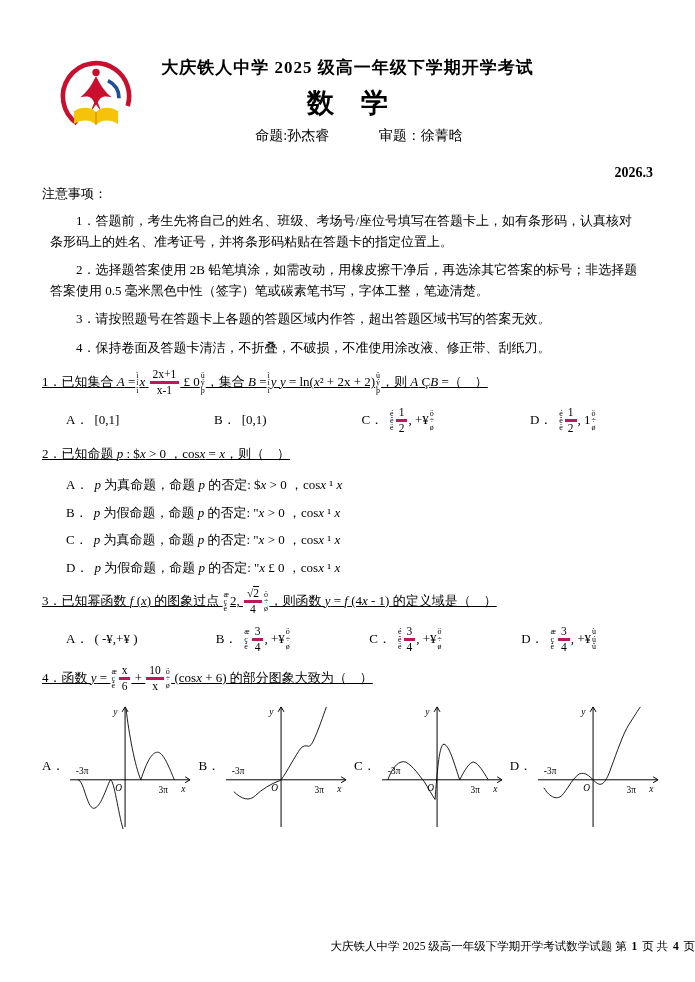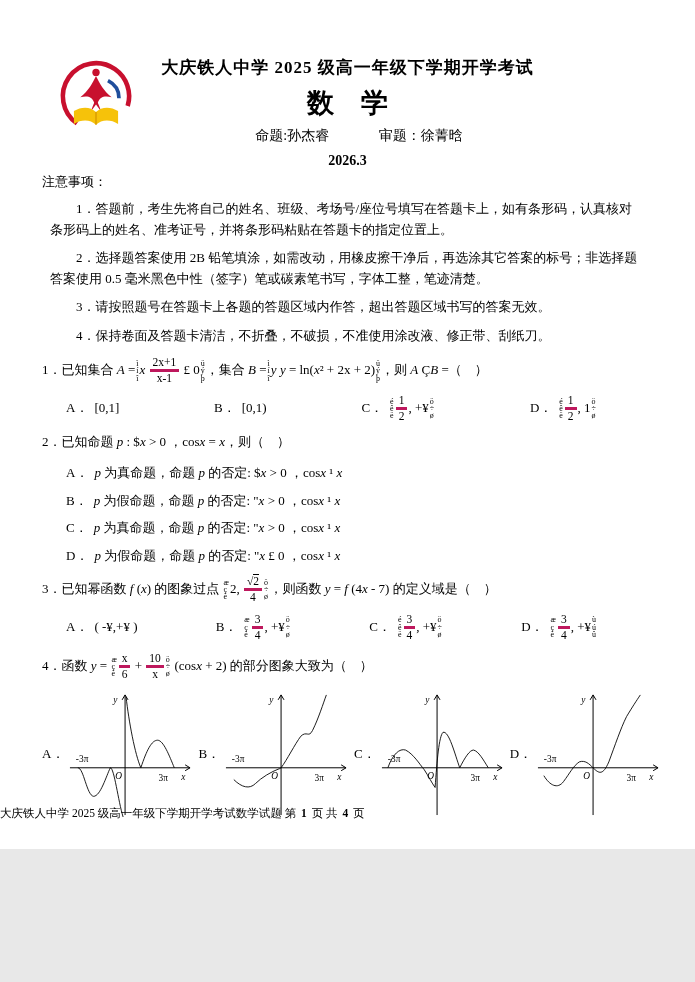--- a/index.html
+++ b/index.html
@@ -1,56 +1,56 @@
 <!DOCTYPE html>
 <html><head>
 <meta charset="utf-8">
 <style>
   html,body{margin:0;padding:0;background:#e8e8e8;}
   .page{
     position:relative;
-    width:695px;height:849px;
+    width:695px;height:982px;
     margin:0 auto;
     background:#ffffff;
     font-family:"Liberation Serif","DejaVu Serif",serif;
     font-size:13px;color:#000;
     overflow:hidden;
   }
   .logo{position:absolute;left:50px;top:54px;width:92px;height:92px;}
   .title{ text-align:center;padding-top:56px;font-size:17px;font-weight:bold;letter-spacing:1px;}
   .subject{text-align:center;font-size:27px;font-weight:bold;margin-top:6px;}
   .setters{text-align:center;font-size:14px;margin-top:6px;padding-left:23px;}
   .setters span + span{margin-left:46px;}
   .content{padding:0 42px;}
-  .date{text-align:center;font-weight:bold;font-size:14px;margin-top:8px;}
+  .date{text-align:right;font-weight:bold;font-size:14px;margin-top:20px;}
   .notice-heading{margin-top:4px;}
   p.notice-item{margin:8px;line-height:1.58;text-indent:2em;}
   .section-heading{font-weight:bold;margin-top:12px;line-height:1.75;font-size:13.5px;}
   .question{margin-top:10px;}
-  .stem{line-height:1.4;min-height:22px;}
+  .stem{line-height:1.4;min-height:22px;text-decoration:underline;}
   .stem .frac,.opt .frac{margin:0 1px;}
   .mi{font-style:italic;}
   .frac{display:inline-block;vertical-align:middle;text-align:center;font-size:11.5px;line-height:1.15;}
   .frac .num{display:block;border-bottom:3px solid #be185d;padding:0 3px;}
   .frac .den{display:block;}
   .ovl{border-top:1px solid #000;}
   .stk{display:inline-flex;flex-direction:column;justify-content:center;vertical-align:middle;font-size:8px;line-height:0.9;margin:0 1px;}
   .optrow{display:flex;justify-content:space-between;align-items:center;padding:8px 56px 0 24px;}
   .optrow .opt{display:inline-flex;align-items:center;}
   .optlist .opt{display:block;margin:8px 0 0 0;padding-left:24px;line-height:1.5;}
   .optlabel{margin-right:6px;}
   .graphs{display:flex;align-items:flex-end;margin-top:8px;gap:4px;}
   .graph-item{display:flex;align-items:center;}
   .glabel{margin-right:2px;}
   .gsvg{width:128px;height:130px;}
   .axis{stroke:#000;stroke-width:1;fill:none;}
   .curve{stroke:#000;stroke-width:0.9;fill:none;}
   .glab{font-family:"Liberation Serif","DejaVu Serif",serif;font-size:9.5px;fill:#000;}
   .it{font-style:italic;}
-  .footer{position:absolute;bottom:28px;left:0;right:0;text-align:left;font-size:11.5px;}
+  .footer{position:absolute;bottom:28px;left:0;right:0;text-align:right;font-size:11.5px;}
   .footer b{margin:0 2px;}
 </style>
 </head>
 <body>
 
 <div class="page">
 
   <svg class="logo" viewBox="0 0 100 100">
     <circle cx="50" cy="46" r="36" fill="none" stroke-width="5" stroke-dasharray="158 68" transform="rotate(125 50 46)" stroke="#c8102e"></circle>
     <circle cx="50" cy="20" r="4" fill="#c8102e"></circle>
@@ -155,21 +155,21 @@
 
     <div class="question">
       <div class="stem"><span class="mt">3．已知幂函数 </span><span class="mi">f</span><span class="mt"> (</span><span class="mi">x</span><span class="mt">) 的图象过点 </span><span class="stk">
             <span>æ</span>
             <span>ç</span>
             <span>è</span>
           </span><span class="mt">2, </span><span class="frac"><span class="num">√<span class="ovl">2</span></span><span class="den">4</span></span><span class="stk">
             <span>ö</span>
             <span>÷</span>
             <span>ø</span>
-          </span><span class="mt">，则函数 </span><span class="mi">y</span><span class="mt"> = </span><span class="mi">f</span><span class="mt"> (4</span><span class="mi">x</span><span class="mt"> - 7) 的定义域是（　）</span></div>
+          </span><span class="mt">，则函数 </span><span class="mi">y</span><span class="mt"> = </span><span class="mi">f</span><span class="mt"> (4</span><span class="mi">x</span><span class="mt"> - 1) 的定义域是（　）</span></div>
       <div class="optrow">
           <span class="opt">
             <span class="optlabel">A．</span>
             <span class="mt">( -¥,+¥ )</span>
           </span>
           <span class="opt">
             <span class="optlabel">B．</span>
             <span class="stk">
               <span>æ</span>
               <span>ç</span>
@@ -227,21 +227,21 @@
 
     <div class="question">
       <div class="stem"><span class="mt">4．函数 </span><span class="mi">y</span><span class="mt"> = </span><span class="stk">
             <span>æ</span>
             <span>ç</span>
             <span>è</span>
           </span><span class="frac"><span class="num">x</span><span class="den">6</span></span><span class="mt"> + </span><span class="frac"><span class="num">10</span><span class="den">x</span></span><span class="stk">
             <span>ö</span>
             <span>÷</span>
             <span>ø</span>
-          </span><span class="mt"> (cos</span><span class="mi">x</span><span class="mt"> + 2) 的部分图象大致为（　）</span></div>
+          </span><span class="mt"> (cos</span><span class="mi">x</span><span class="mt"> + 6) 的部分图象大致为（　）</span></div>
 
       <div class="graphs">
 
         <div class="graph-item">
           <span class="glabel">A．</span>
           <svg class="gsvg" viewBox="0 0 130 132">
             <line class="axis" x1="4" y1="80" x2="126" y2="80"></line>
             <path class="axis" d="M121,77 L126,80 L121,83"></path>
             <line class="axis" x1="60" y1="128" x2="60" y2="6"></line>
             <path class="axis" d="M57,11 L60,6 L63,11"></path>

